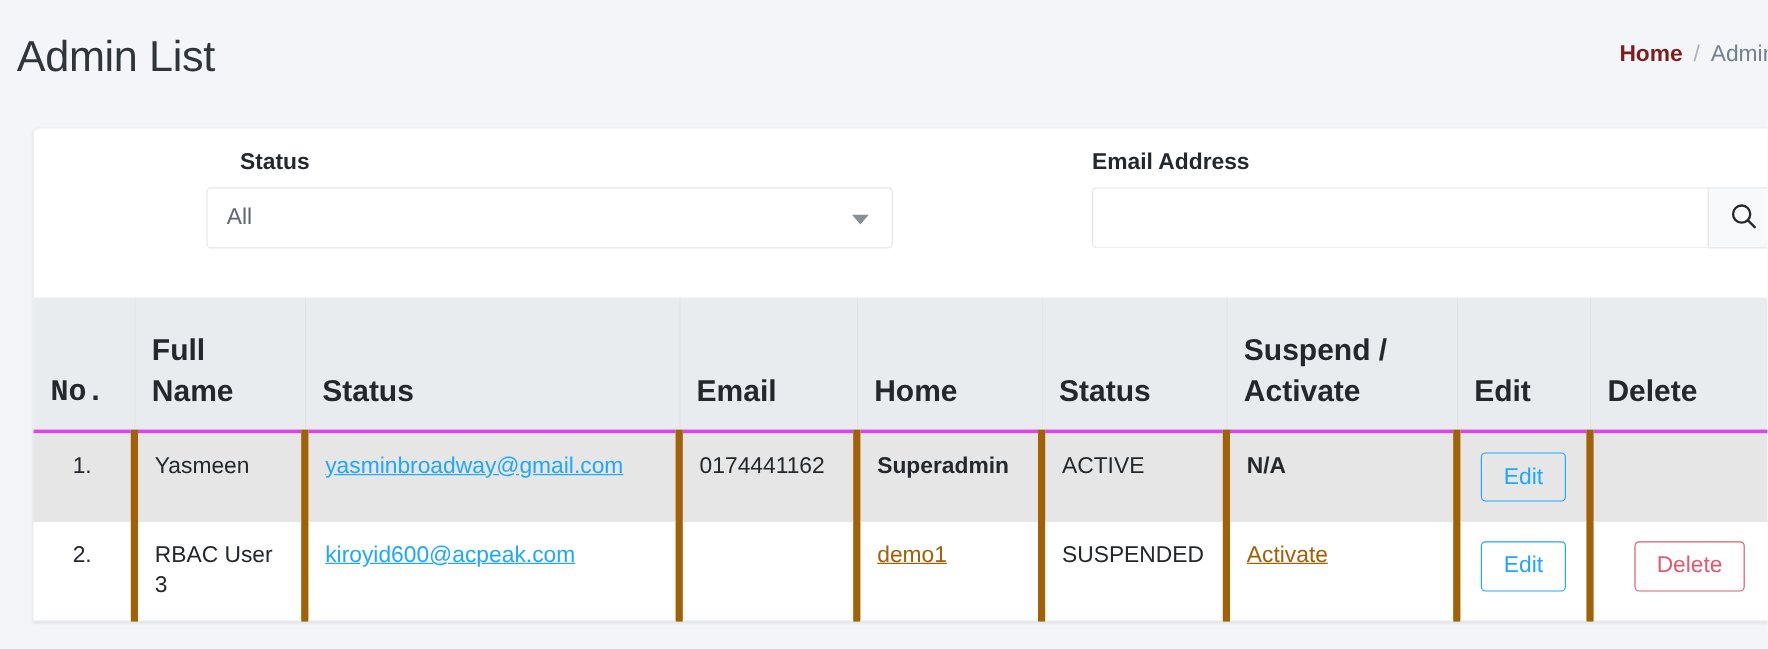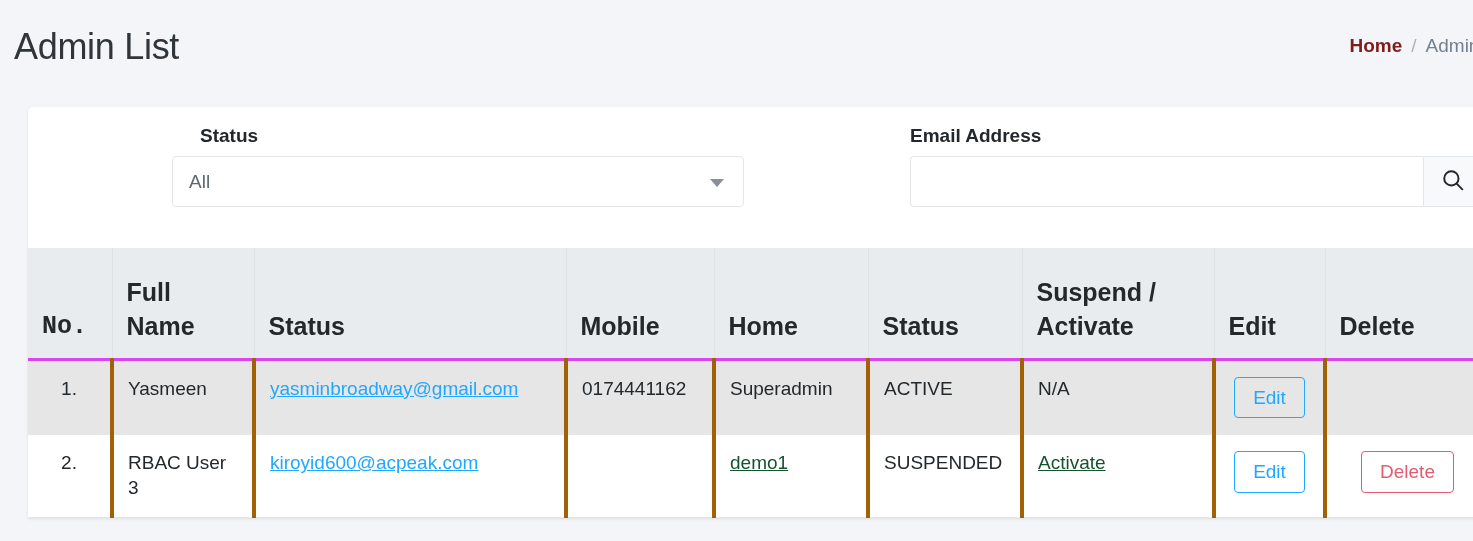--- a/index.html
+++ b/index.html
@@ -149,42 +149,42 @@
     font-weight: bold;
     color: #23282c;
     text-align: left;
     height: 105px;
     line-height: 1.35;
   }
   table.admin-table thead th:first-child { border-left: none; font-family: Liberation Mono, monospace; }
   th.center, td.center { text-align: center; }
 
   table.admin-table tbody td {
-    border-left: 4px solid #a16207;
+    border-left: 6px solid #a16207;
     border-bottom: 1px solid #e4e7ea;
     padding: 16px 14px;
     font-size: 19px;
     color: #23282c;
     vertical-align: top;
     line-height: 1.3;
   }
   table.admin-table tbody td:first-child { border-left: none; }
   tr.row-striped td { background: #e6e6e6; }
   tr.row-plain td { background: #ffffff; }
 
   td.no-cell { text-align: center; }
-  td.bold { font-weight: normal; }
+  td.bold { font-weight: bold; }
 
   a.email-link {
     color: #20a8ff;
     text-decoration: underline;
     word-break: break-all;
   }
   a.plain-link {
-    color: #14532d;
+    color: #a16207;
     text-decoration: underline;
   }
 
   .btn {
     display: inline-block;
     font-size: 19px;
     padding: 8px 18px;
     border-radius: 4px;
     background: transparent;
     cursor: pointer;
@@ -267,21 +267,21 @@
           <col class="c-status">
           <col class="c-suspend">
           <col class="c-edit">
           <col class="c-delete">
       </colgroup>
       <thead>
         <tr>
           <th class="center">No.</th>
           <th>Full Name</th>
           <th>Status</th>
-          <th>Mobile</th>
+          <th>Email</th>
           <th>Home</th>
           <th>Status</th>
           <th class="center">
             <span>Suspend /</span><br>
             <span>Activate</span>
           </th>
           <th class="center">Edit</th>
           <th class="center">Delete</th>
         </tr>
       </thead>

